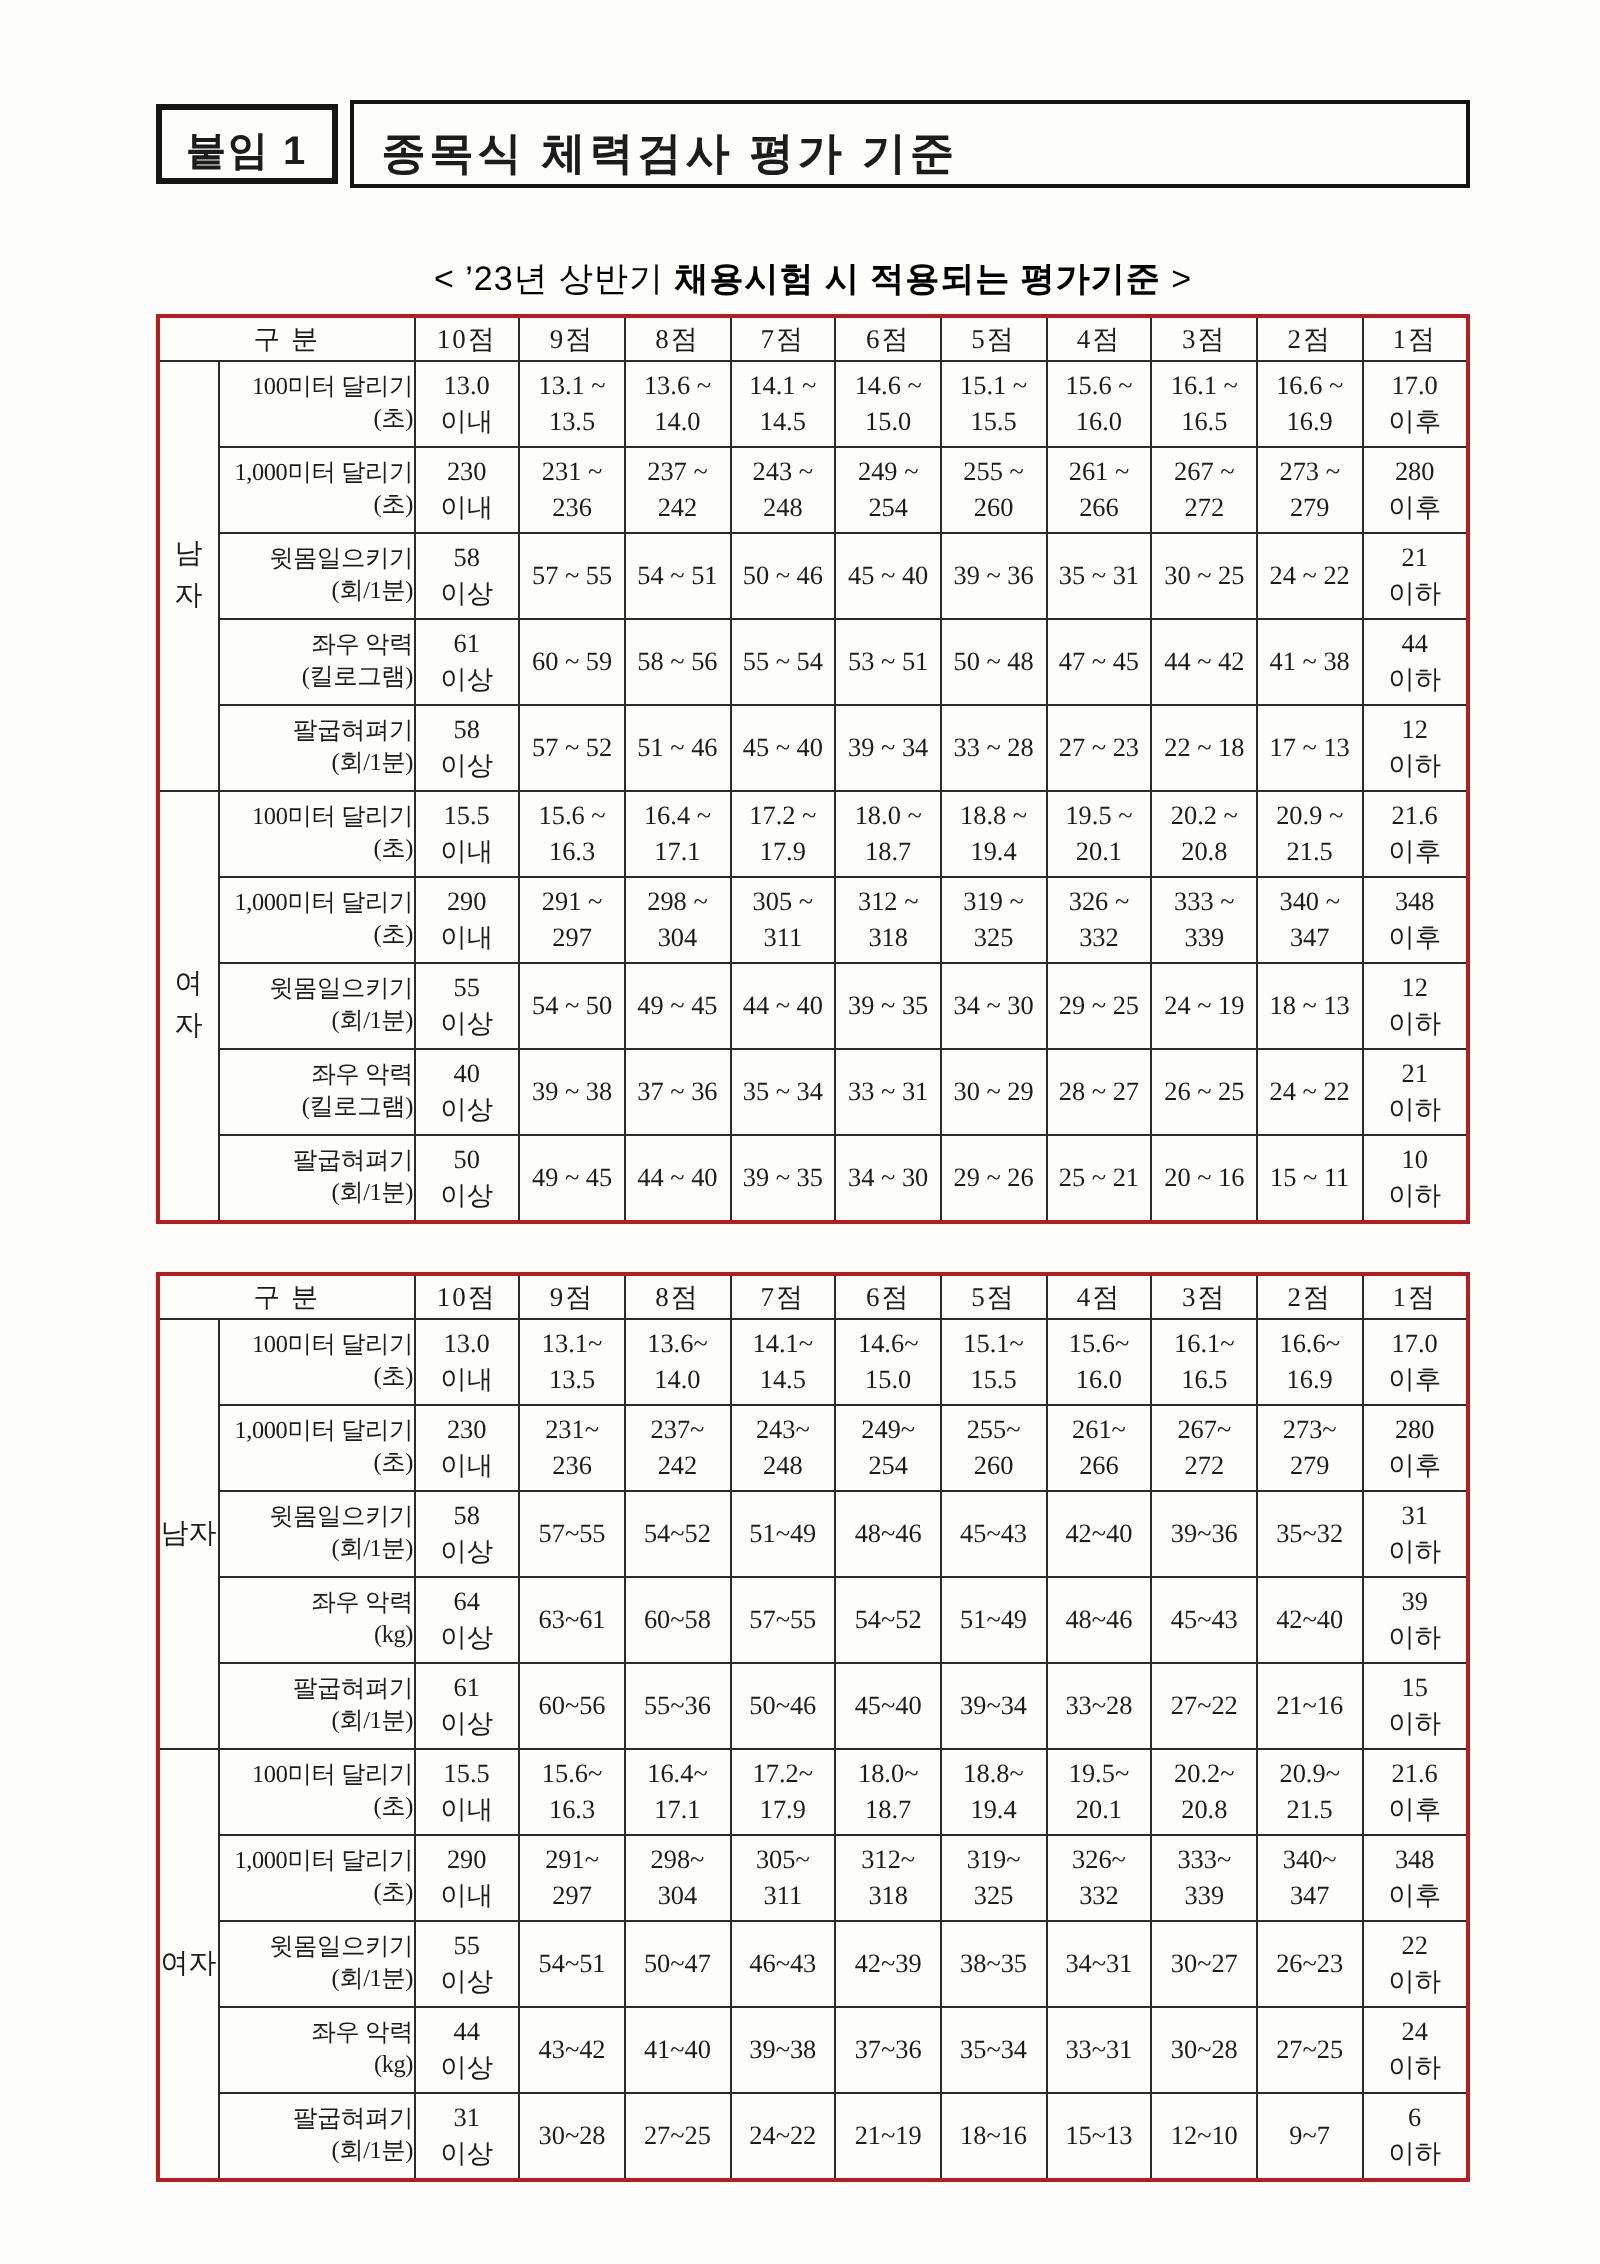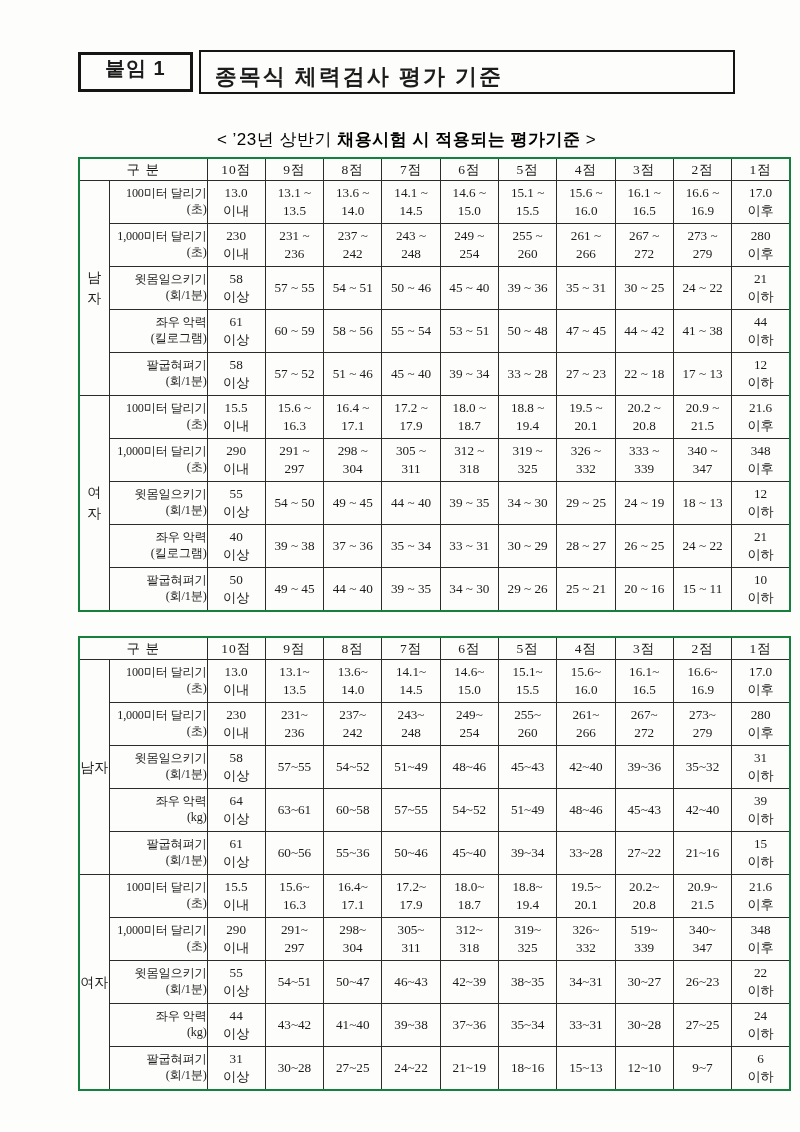--- a/index.html
+++ b/index.html
@@ -8,22 +8,22 @@
     background:#fdfdfb;
     font-family:"Liberation Serif","DejaVu Serif",serif;
     color:#1c1c1c;
   }
   .page{position:relative;width:800px;height:1132px;overflow:hidden;}
   .content{position:absolute;left:78px;top:50px;width:657px;}
 
   
   .hdr-row{display:flex;align-items:center;gap:6px;}
   .hdr-tag{
-    border:3px solid #151515;height:34px;padding:0 24px;
-    display:flex;align-items:flex-start;justify-content:center;
+    border:3px solid #151515;height:34px;padding:0 12px;
+    display:flex;align-items:flex-end;justify-content:center;
     font-family:"Liberation Sans","DejaVu Sans",sans-serif;
     font-weight:700;font-size:20px;letter-spacing:1px;white-space:nowrap;
   }
   .hdr-title{
     border:2px solid #151515;height:40px;flex:1;
     display:flex;align-items:flex-end;
     padding-left:14px;
     font-family:"Liberation Sans","DejaVu Sans",sans-serif;
     font-weight:700;font-size:22px;letter-spacing:2px;
   }
@@ -33,22 +33,22 @@
   .tbl-section + .tbl-section{margin-top:24px;}
   .tbl-title{
     margin:0 0 6px 0;text-align:center;
     font-family:"Liberation Sans","DejaVu Sans",sans-serif;
     font-weight:400;font-size:17px;letter-spacing:0.5px;color:#000000;
   }
   .tbl-title b{font-weight:700;}
 
   
   table.crit{
-    border-collapse:collapse;table-layout:fixed;width:713px;
-    border:2px solid #15803d;
+    border-collapse:collapse;table-layout:fixed;width:657px;
+    border:2px solid #b91c1c;
   }
   table.crit th,table.crit td{
     border:1px solid #2b2b2b;
     text-align:center;vertical-align:middle;
     white-space:pre-line;
     padding:1px 0;
   }
   table.crit thead th{
     height:19px;font-weight:400;font-size:13.5px;letter-spacing:1px;
   }
@@ -468,21 +468,21 @@
               <td class="val">298~
 304</td>
               <td class="val">305~
 311</td>
               <td class="val">312~
 318</td>
               <td class="val">319~
 325</td>
               <td class="val">326~
 332</td>
-              <td class="val">519~
+              <td class="val">333~
 339</td>
               <td class="val">340~
 347</td>
               <td class="val">348
 이후</td>
             </tr>
             <tr>
               <td class="item">윗몸일으키기
 (회/1분)</td>
               <td class="val">55

